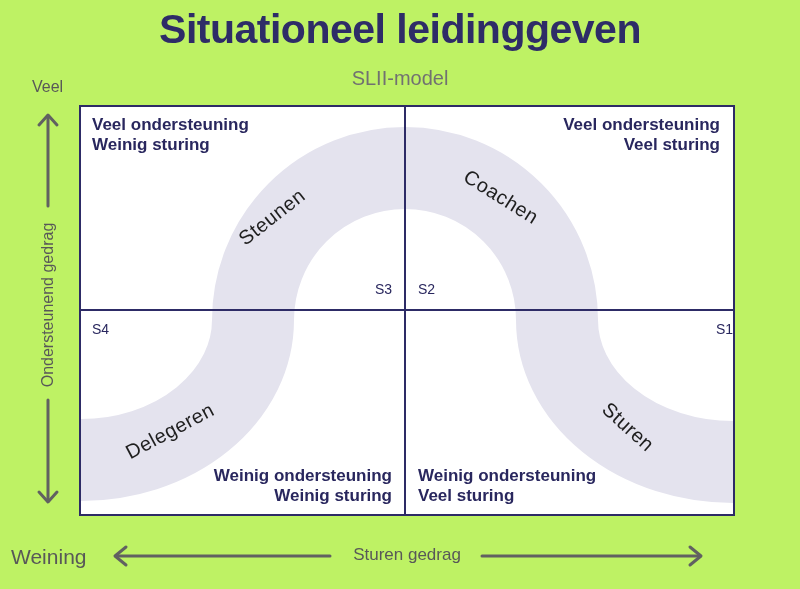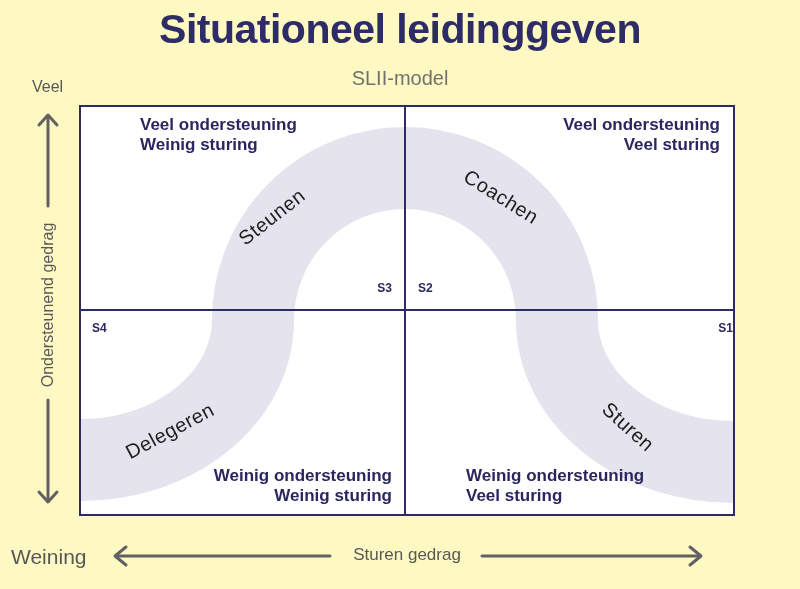--- a/index.html
+++ b/index.html
@@ -8,21 +8,21 @@
     background: #ffffff;
     width: 800px;
     height: 589px;
     overflow: hidden;
     font-family: "Liberation Sans", sans-serif;
   }
   .stage-canvas {
     position: relative;
     width: 800px;
     height: 589px;
-    background: #fef9c3;
+    background: #bef264;
   }
   .abs { position: absolute; }
 
   .title {
     left: 0; right: 0; top: 6px;
     text-align: center;
     font-size: 41px;
     font-weight: 600;
     color: #2e2c67;
     letter-spacing: -0.5px;
@@ -66,28 +66,27 @@
     display: block;
   }
 
   .quad-text {
     position: absolute;
     font-size: 17px;
     font-weight: bold;
     color: #29275e;
     line-height: 20px;
     white-space: nowrap;
-    margin-left: 48px;
   }
   .align-right { text-align: right; }
 
   .stage-badge {
     position: absolute;
-    font-size: 12px;
-    font-weight: bold;
+    font-size: 14px;
+    font-weight: normal;
     color: #29275e;
     white-space: nowrap;
   }
 
   .style-label {
     position: absolute;
     font-size: 20px;
     color: #1e1e1e;
     letter-spacing: 0.5px;
     white-space: nowrap;

